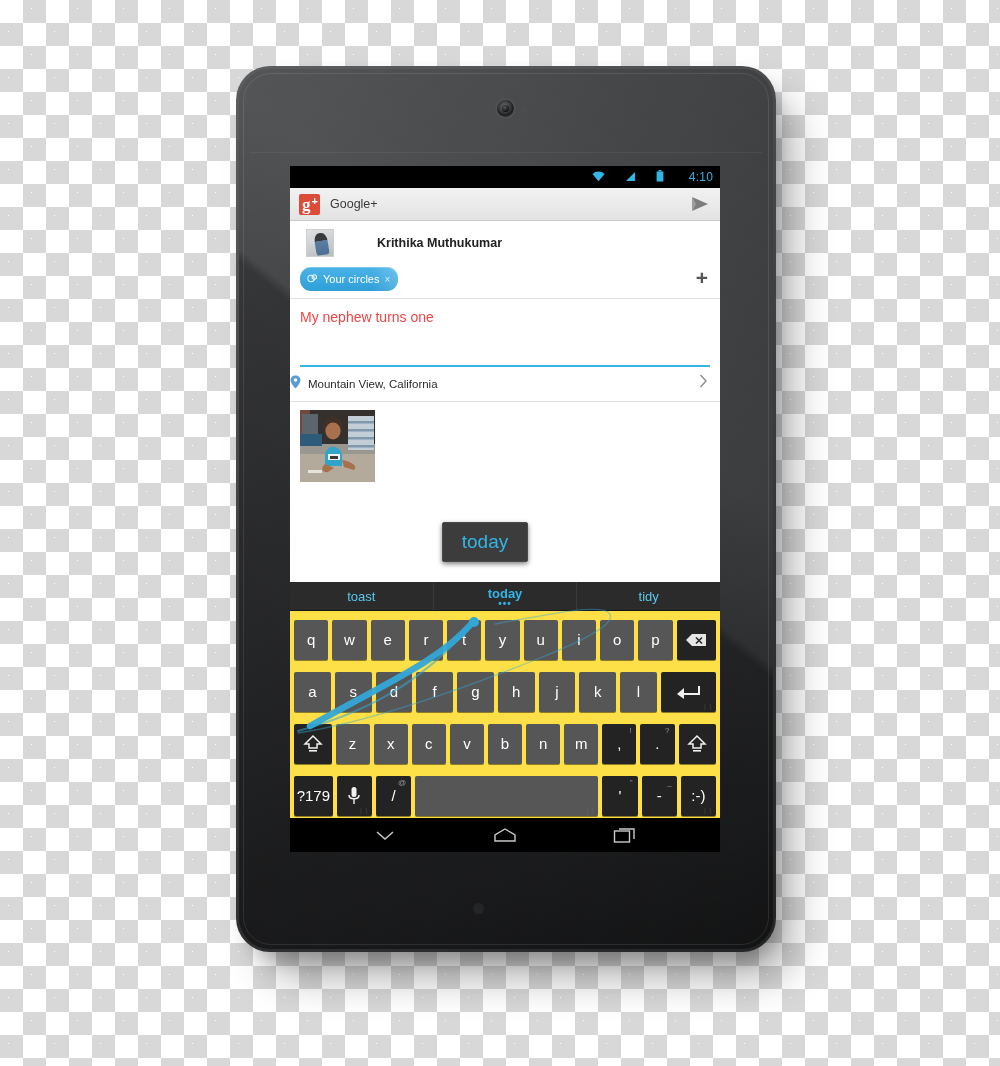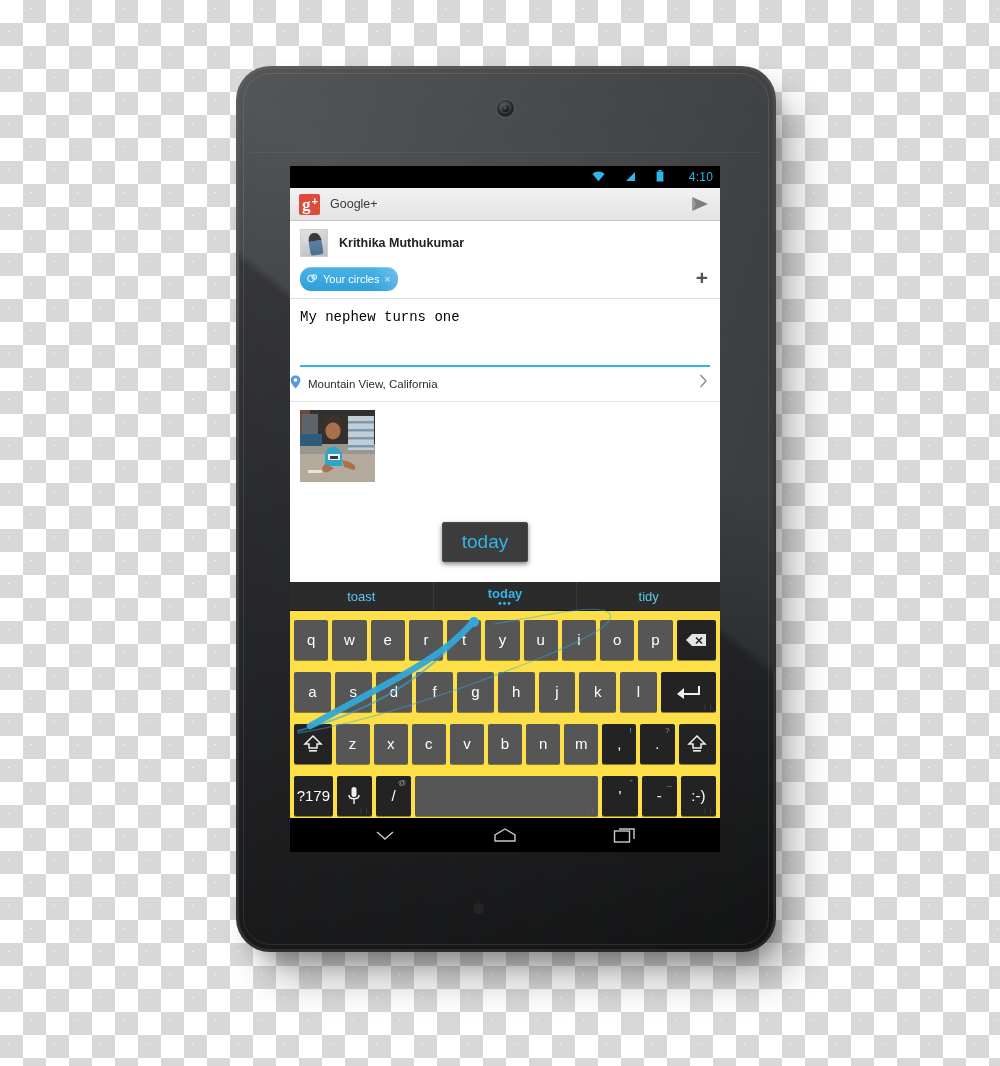--- a/index.html
+++ b/index.html
@@ -100,21 +100,21 @@
   }
   #gplus-logo .plus{
     position:absolute; right:2px; top:2px; color:#fff; font-size:11px; font-weight:bold; line-height:11px;
   }
   #app-title{ margin-left:10px; font-size:12.5px; color:#3a3a3a; }
   #send-btn{
     position:absolute; right:9px; top:6px; width:22px; height:20px;
     display:flex; align-items:center; justify-content:center; cursor:pointer;
   }
 
-  .row-author{ display:flex; align-items:center; padding:8px 10px 6px 10px; }
+  .row-author{ display:flex; align-items:center; padding:8px 10px 6px 16px;gap:32px; }
   #avatar{
     width:28px; height:28px; flex:0 0 auto; border:1px solid #cfcfcf;
     background:linear-gradient(160deg,#dfe1e3 0%,#cfd2d4 45%,#b9bcbe 100%);
     position:relative; overflow:hidden;
   }
   #avatar .av-fig{
     position:absolute; left:8px; top:3px; width:13px; height:22px;
     background:linear-gradient(180deg,#3a3a3c 0%,#3a3a3c 34%,#5a7ea3 36%,#4d6f92 100%);
     border-radius:40% 40% 15% 15%; transform:rotate(-9deg);
   }
@@ -140,21 +140,21 @@
     background:linear-gradient(90deg, rgba(255,255,255,0) 0%, rgba(255,255,255,0.20) 100%);
   }
   #chip-label{ color:#fff; font-size:11px; }
   #chip-remove{ color:#d9edf8; font-size:10px; position:relative; z-index:2; }
   #add-circle-btn{
     position:absolute; right:12px; top:6px; color:#555; font-size:21px;
     font-weight:bold; line-height:18px; cursor:pointer;
   }
 
   #compose-area{ padding:10px 10px 0 10px; position:relative; height:68px; }
-  #compose-text{ font-size:14px; color:#000000;font-family:Liberation Mono, monospace; }
+  #compose-text{ font-size:14px; color:#ef4444; }
   #compose-underline{
     position:absolute; left:10px; right:10px; bottom:0; height:2px; background:#33b5e5;
   }
 
   .row-location{
     display:flex; align-items:center; padding:8px 0;
     border-bottom:1px solid #e2e2e2; position:relative; cursor:pointer;
   }
   #location-text{ font-size:11.5px; color:#2b2b2b; margin-left:7px; }
   #location-chevron{

